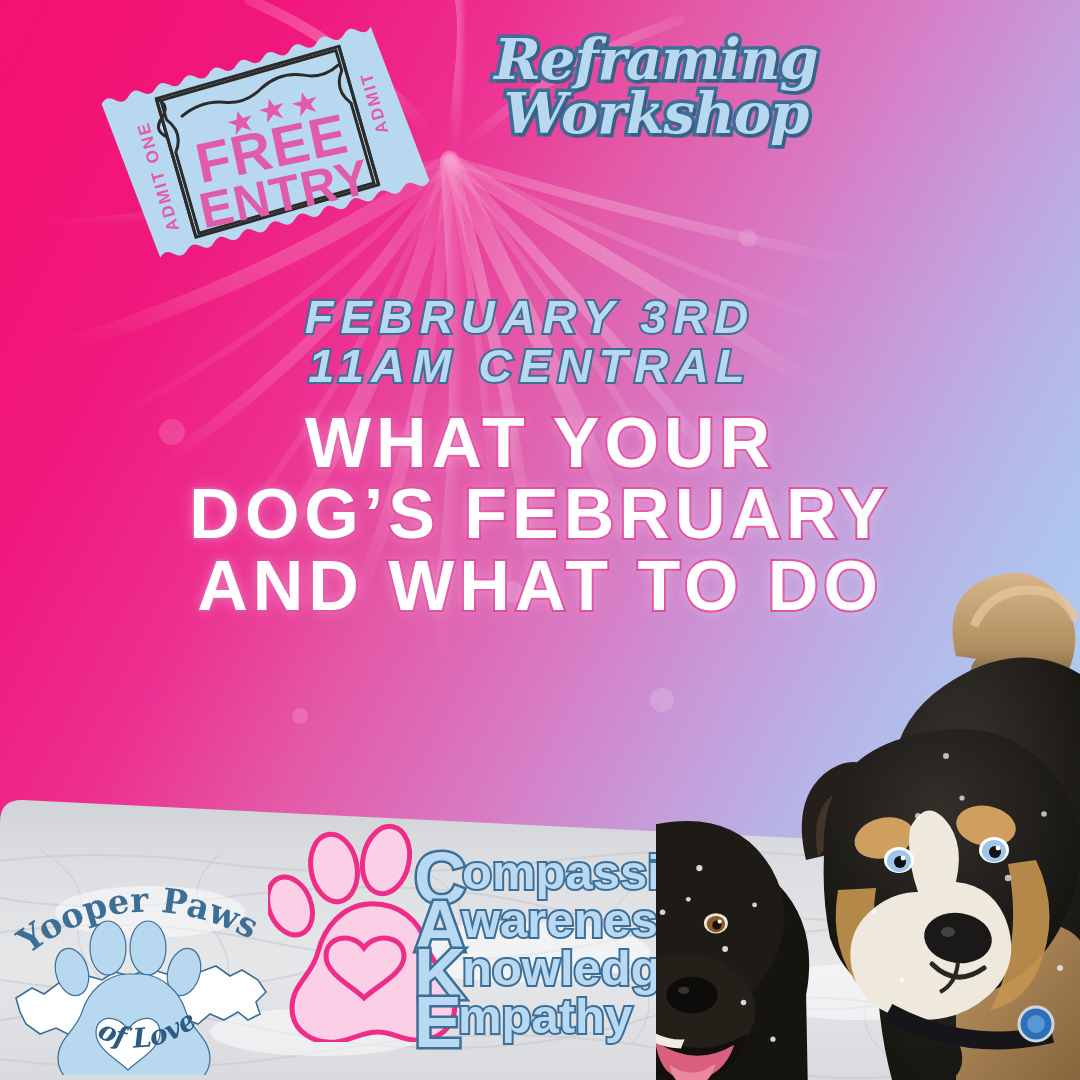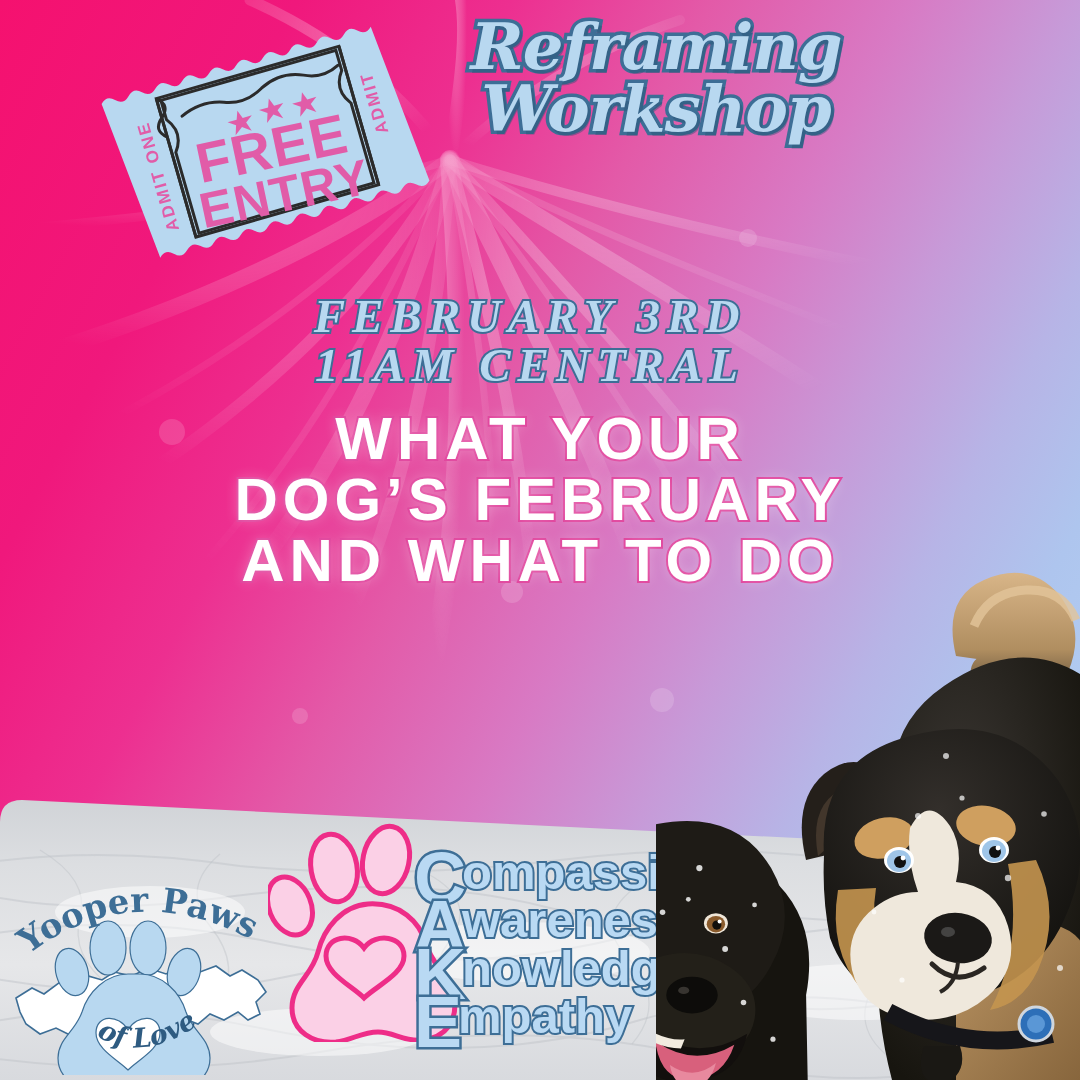--- a/index.html
+++ b/index.html
@@ -26,51 +26,51 @@
   .burst{ position:absolute; left:0; top:0; width:1080px; height:1080px;
           pointer-events:none; opacity:.55; }
 
   
   .ticket-wrap{ position:absolute; left:108px; top:22px; width:320px; height:265px;
                 transform:rotate(-16deg); transform-origin:50% 50%; }
   .ticket-svg{ width:100%; height:100%; overflow:visible; }
 
   
   .title-block{
-    position:absolute; left:396px; top:16px; width:520px; text-align:center;
+    position:absolute; left:396px; top:32px; width:520px; text-align:center;
     font-family:"DejaVu Serif", serif;
     font-weight:700; font-style:italic;
-    font-size:64px; line-height:0.97;
+    font-size:56px; line-height:0.97;
     color:#b8d8f0;
     letter-spacing:-1px;
     -webkit-text-stroke:7px #3d6e96;
     paint-order:stroke fill;
     text-shadow:3px 4px 0 rgba(43,85,118,.45);
   }
   .title-line{ display:block; white-space:nowrap; }
 
   
   .date-block{
     position:absolute; left:180px; top:292px; width:700px; text-align:center;
-    font-family:Liberation Serif, serif;
+    font-family:Liberation Sans, sans-serif;
     font-weight:700; font-style:italic;
     font-size:47px; line-height:1.05;
     letter-spacing:7px;
     color:#b8d8f0;
     -webkit-text-stroke:4px #3d6e96;
     paint-order:stroke fill;
   }
   .date-line{ display:block; white-space:nowrap; }
 
   
   .msg-block{
     position:absolute; left:80px; top:408px; width:920px; text-align:center;
     font-family:"Liberation Sans", sans-serif;
     font-weight:700;
-    font-size:60px; line-height:1.02;
+    font-size:70px; line-height:1.02;
     letter-spacing:5px;
     color:#ffffff;
     -webkit-text-stroke:4px #e0409b;
     paint-order:stroke fill;
     text-shadow:0 0 14px rgba(255,255,255,.32);
   }
   .msg-line{ display:block; white-space:nowrap; }
 
   
   .snow-band{

